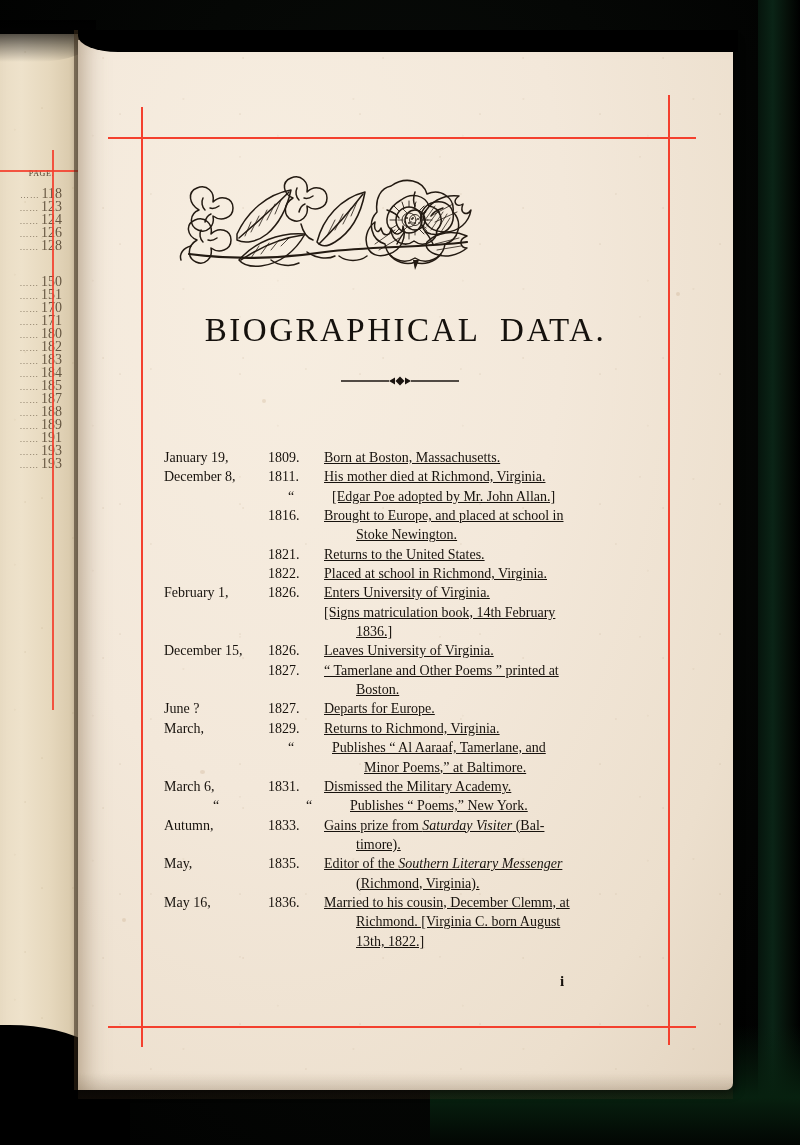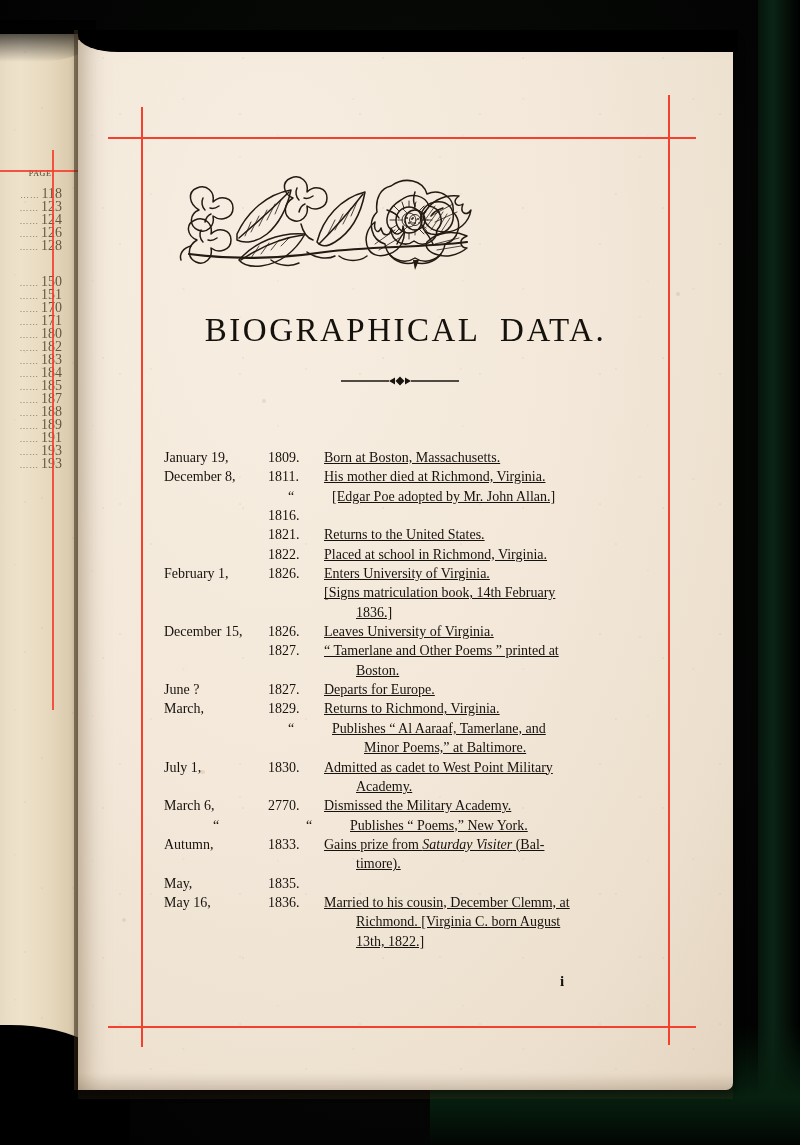--- a/index.html
+++ b/index.html
@@ -532,20 +532,21 @@
         <div class="col-text"><span>His mother died at Richmond, Virginia.</span></div>
       </div>
       <div class="entry">
         <div class="col-date"></div>
         <div class="col-year ditto">“</div>
         <div class="col-text"><span>[Edgar Poe adopted by Mr. John Allan.]</span></div>
       </div>
       <div class="entry">
         <div class="col-date"></div>
         <div class="col-year">1816.</div>
+        <div class="col-text"><span class="just">Brought to Europe, and placed at school in</span><span class="cont last">Stoke Newington.</span></div>
       </div>
       <div class="entry">
         <div class="col-date"></div>
         <div class="col-year">1821.</div>
         <div class="col-text"><span>Returns to the United States.</span></div>
       </div>
       <div class="entry">
         <div class="col-date"></div>
         <div class="col-year">1822.</div>
         <div class="col-text"><span>Placed at school in Richmond, Virginia.</span></div>
@@ -579,42 +580,38 @@
         <div class="col-date">March,</div>
         <div class="col-year">1829.</div>
         <div class="col-text"><span>Returns to Richmond, Virginia.</span></div>
       </div>
       <div class="entry">
         <div class="col-date"></div>
         <div class="col-year ditto">“</div>
         <div class="col-text"><span class="just">Publishes “ Al Aaraaf, Tamerlane, and</span><span class="cont last">Minor Poems,” at Baltimore.</span></div>
       </div>
       <div class="entry">
-        <div class="col-date">July 1,</div>
-        <div class="col-year">1830.</div>
-        <div class="col-text"><span class="just">Admitted as cadet to West Point Military</span><span class="cont last">Academy.</span></div>
-      </div>
-      <div class="entry">
         <div class="col-date">March 6,</div>
-        <div class="col-year">2770.</div>
+        <div class="col-year">1831.</div>
         <div class="col-text"><span>Dismissed the Military Academy.</span></div>
       </div>
       <div class="entry">
         <div class="col-date ditto">“</div>
         <div class="col-year ditto">“</div>
         <div class="col-text"><span>Publishes “ Poems,” New York.</span></div>
       </div>
       <div class="entry">
         <div class="col-date">Autumn,</div>
         <div class="col-year">1833.</div>
         <div class="col-text"><span class="just">Gains prize from <i>Saturday Visiter</i> (Bal-</span><span class="cont last">timore).</span></div>
       </div>
       <div class="entry">
         <div class="col-date">May,</div>
         <div class="col-year">1835.</div>
+        <div class="col-text"><span class="just">Editor of the <i>Southern Literary Messenger</i></span><span class="cont last">(Richmond, Virginia).</span></div>
       </div>
       <div class="entry">
         <div class="col-date">May 16,</div>
         <div class="col-year">1836.</div>
         <div class="col-text"><span class="just">Married to his cousin, December Clemm, at</span><span class="cont">Richmond.   [Virginia C. born August</span><span class="cont last">13th, 1822.]</span></div>
       </div>
     </div>
 
   <div class="folio">i</div>
 

